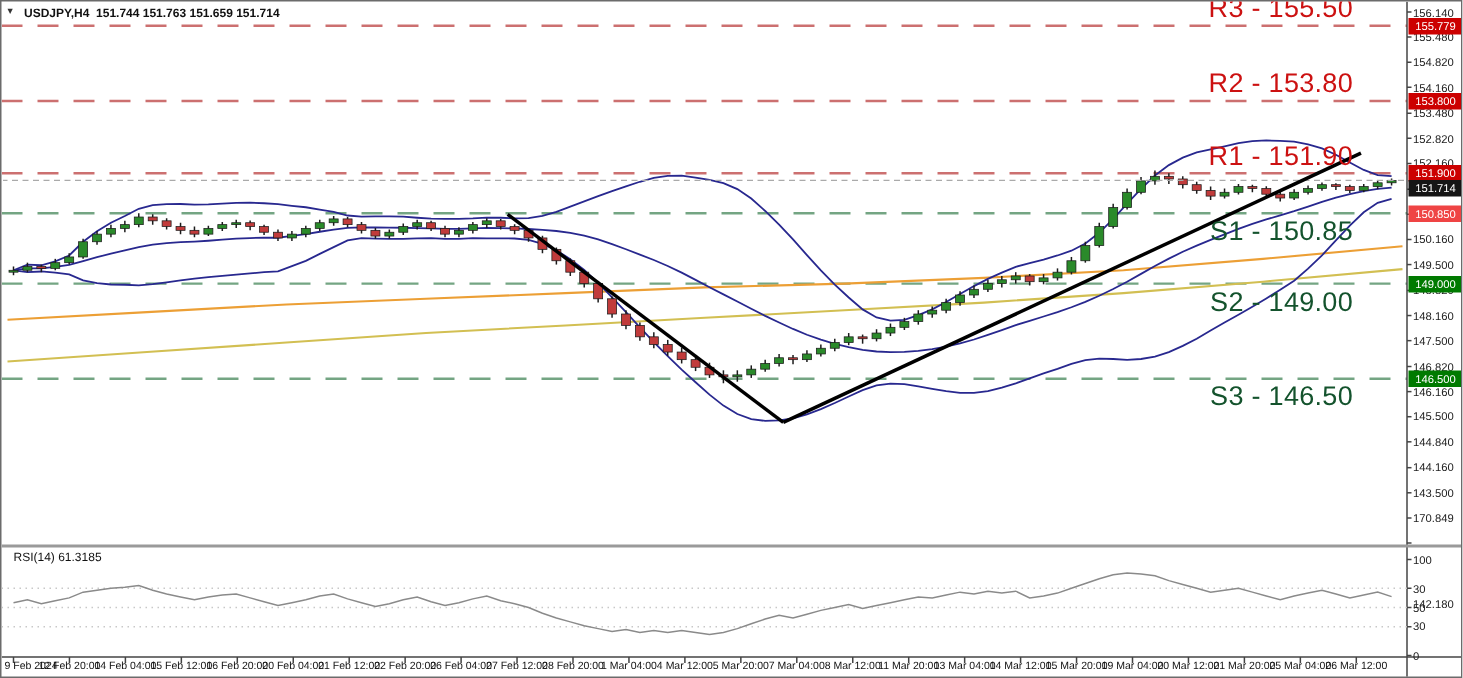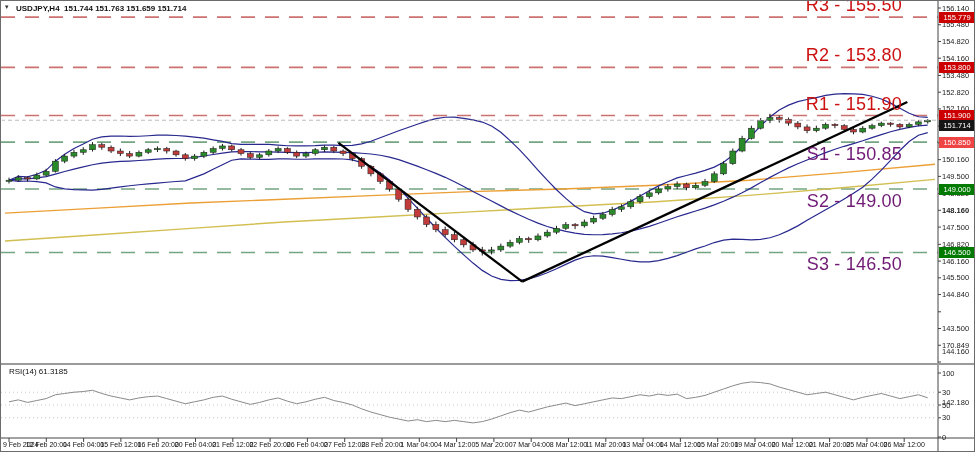--- a/index.html
+++ b/index.html
@@ -6,21 +6,21 @@
   #chart-window{
     position:relative;width:975px;height:452px;background:#ffffff;
     border:1px solid #6b6b6b;box-sizing:border-box;overflow:hidden;
     font-family:"Liberation Sans","DejaVu Sans",sans-serif;
   }
   #chart-svg{position:absolute;left:0;top:0;}
   .quote{position:absolute;left:15px;top:3px;font-size:8px;color:#111;white-space:nowrap;z-index:6;}
   .marker{position:absolute;left:4px;top:2px;font-size:7px;color:#333;z-index:6;cursor:pointer;}
   .sr-label{position:absolute;right:72px;font-size:18px;letter-spacing:.2px;white-space:nowrap;z-index:4;}
   .sr-label.res{color:#cc1111;}
-  .sr-label.sup{color:#701a75;}
+  .sr-label.sup{color:#14532d;}
   .axlbl{position:absolute;left:941px;font-size:7.5px;color:#222;white-space:nowrap;z-index:3;}
   .axbox{position:absolute;left:938px;width:36px;height:11px;color:#fff;
          font-size:7.5px;line-height:11px;text-align:center;z-index:5;}
   .rsilbl{position:absolute;left:8px;top:366px;font-size:8px;color:#111;z-index:6;}
   .rslbl{position:absolute;left:941px;font-size:7.5px;color:#222;z-index:3;}
   .tlbl{position:absolute;top:440px;font-size:7px;color:#111;white-space:nowrap;z-index:3;}
   .sep{position:absolute;left:0;top:362px;width:975px;height:2px;background:#9a9a9a;z-index:4;cursor:row-resize;}
 </style>
 </head>
 <body>
@@ -332,27 +332,27 @@
       <div class="axlbl" style="top: 35.9728px;">154.820</div>
       <div class="axlbl" style="top: 52.7092px;">154.160</div>
       <div class="axlbl" style="top: 69.9528px;">153.480</div>
       <div class="axlbl" style="top: 86.6892px;">152.820</div>
       <div class="axlbl" style="top: 103.426px;">152.160</div>
       <div class="axlbl" style="top: 120.669px;">151.480</div>
       <div class="axlbl" style="top: 137.406px;">150.820</div>
       <div class="axlbl" style="top: 154.142px;">150.160</div>
       <div class="axlbl" style="top: 170.878px;">149.500</div>
       <div class="axlbl" style="top: 188.122px;">148.820</div>
-      <div class="axlbl" style="top: 204.858px; font-weight: bold;">148.160</div>
+      <div class="axlbl" style="top: 204.858px;">148.160</div>
       <div class="axlbl" style="top: 221.595px;">147.500</div>
       <div class="axlbl" style="top: 238.838px;">146.820</div>
       <div class="axlbl" style="top: 255.575px;">146.160</div>
       <div class="axlbl" style="top: 272.311px;">145.500</div>
       <div class="axlbl" style="top: 289.048px;">144.840</div>
-      <div class="axlbl" style="top: 306.291px; margin-top: 40px;">144.160</div>
+      <div class="axlbl" style="top: 306.291px;">144.160</div>
       <div class="axlbl" style="top: 323.028px;">143.500</div>
       <div class="axlbl" style="top: 339.764px;">170.849</div>
       <div class="axlbl" style="top: 356.5px; margin-top: 40px;">142.180</div>
       <div class="axbox" style="top: 119.235px; background: rgb(21, 21, 21);">151.714</div>
       <div class="rslbl" style="top: 367.5px;">100</div>
       <div class="rslbl" style="top: 386.7px;">30</div>
       <div class="rslbl" style="top: 399.5px;">50</div>
       <div class="rslbl" style="top: 412.3px;">30</div>
       <div class="rslbl" style="top: 431.5px;">0</div>
       <div class="tlbl" style="left: 2px;">9 Feb 2024</div>

